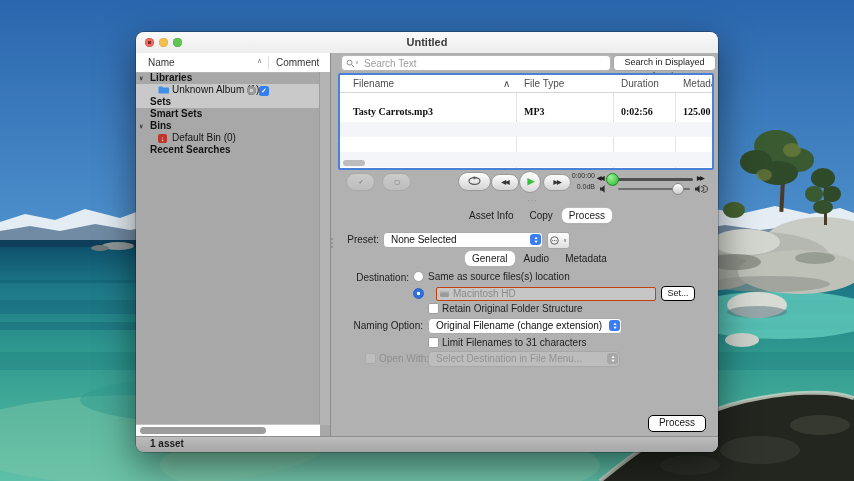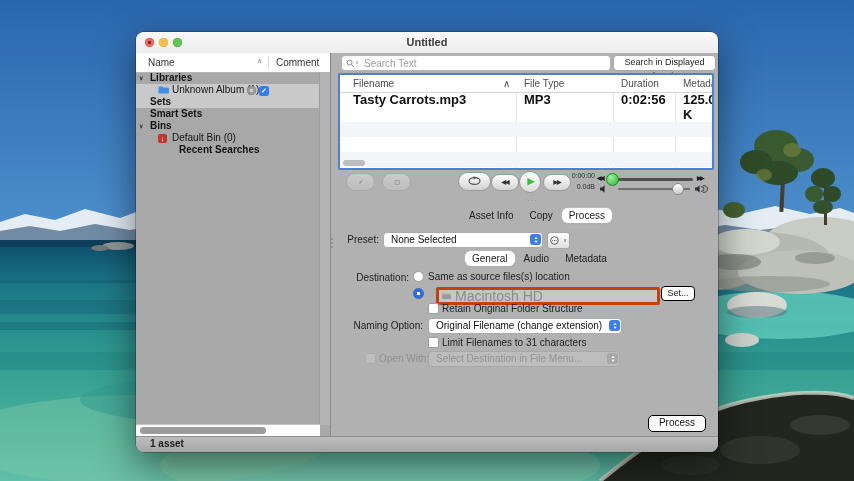--- a/index.html
+++ b/index.html
@@ -56,21 +56,21 @@
   .search-btn{position:absolute;left:282px;top:2px;width:101px;height:14px;background:#fff;border:1px solid #a6a6a6;
     border-radius:4px;font-size:9px;line-height:13px;text-align:center;color:#1a1a1a;}
 
   .listbox{position:absolute;left:7px;top:20px;width:372px;height:93px;background:#fff;
     border:2px solid #4a80d8;border-radius:2px;overflow:hidden;}
   .colline{position:absolute;top:0;bottom:0;width:1px;background:#e3e3e3;}
   .lheader{position:absolute;left:0;right:0;top:0;height:17px;border-bottom:1px solid #d6d6d6;background:#fff;}
   .lheader span{position:absolute;top:3px;font-size:10px;color:#4c4c4c;text-align:right;}
   .lsort{position:absolute;left:163px;top:5px;font-size:6px;color:#888;}
   .lrow{position:absolute;left:0;right:0;height:15px;line-height:15px;}
-  .lrow span{position:absolute;top:0;font-size:13px;}
+  .lrow span{position:absolute;top:12px;font-size:10px;font-family:Liberation Serif, serif;}
   .lrow.data span{font-weight:700;color:#101010;}
   .stripe{position:absolute;left:0;right:0;height:15px;background:#f3f5f8;}
   .ls-thumb{position:absolute;left:3px;bottom:2px;width:22px;height:6px;border-radius:3px;background:#bcbcbc;}
 
   
   .tbtn{position:absolute;border-radius:10px;background:linear-gradient(#fdfdfd,#d4d4d4);
     border:1px solid #9a9a9a;text-align:center;color:#4a4a4a;}
   .tbtn.dim{opacity:.35;}
   .tbtn .g{font-size:6px;letter-spacing:-1px;line-height:16px;font-weight:700;color:#333;}
   .play{position:absolute;left:188px;top:118px;width:20px;height:20px;border-radius:50%;
@@ -105,22 +105,22 @@
   .popup.dis{background:#bdbdbd;color:#939393;border-color:#a8a8a8;}
   .popup.dis .stepper{background:#a7a7a7;}
   .action-btn{position:absolute;left:216px;top:179px;width:21px;height:15px;border-radius:3px;
     background:linear-gradient(#fdfdfd,#e0e0e0);border:1px solid #a6a6a6;}
   .action-btn .av{position:absolute;right:2px;top:4px;font-size:5px;color:#555;}
   .radio{position:absolute;width:9px;height:9px;border-radius:50%;background:#fff;border:1px solid #9e9e9e;}
   .radio.sel{background:radial-gradient(circle,#ffffff 0 1.4px,#2e6fe4 1.9px);border-color:#2a62c9;}
   .chk{position:absolute;width:9px;height:9px;border-radius:2px;background:#fff;border:1px solid #9e9e9e;}
   .chk.dis{background:#bdbdbd;border-color:#acacac;}
   .ftext{position:absolute;font-size:10px;color:#1e1e1e;white-space:nowrap;text-align:right;}
-  .field-dis{position:absolute;background:#c6c6c6;border:3px solid #c2410c;border-radius:2px;
-    font-size:14px;line-height:12px;color:#8b8b8b;padding-left:16px;white-space:nowrap;overflow:hidden;}
+  .field-dis{position:absolute;background:#c6c6c6;border:1px solid #c2410c;border-radius:2px;
+    font-size:10px;line-height:12px;color:#8b8b8b;padding-left:16px;white-space:nowrap;overflow:hidden;}
   .hd-ic{position:absolute;left:3px;top:3px;width:9px;height:6px;border-radius:1.5px;background:#9b9b9b;
     box-shadow:inset 0 1.5px 0 #b8b8b8;}
   .btn{position:absolute;background:#fff;border:1px solid #000000;border-radius:4px;text-align:center;color:#151515;}
 </style>
 </head>
 <body>
 
 <div class="desktop">
 
   <svg class="wallpaper" viewBox="0 0 854 481" preserveAspectRatio="none">
@@ -223,21 +223,21 @@
         </div>
         <div class="trow bold" style="top:67px;">
           <span class="disc">∨</span>
           <span style="padding-left:14px;">Bins</span>
         </div>
         <div class="trow" style="top:79px;">
           <span class="bin-ic">↓</span>
           <span style="padding-left:36px;">Default Bin (0)</span>
         </div>
         <div class="trow bold" style="top:91px;">
-          <span style="padding-left:14px;margin-left:29px;">Recent Searches</span>
+          <span style="padding-left:14px;">Recent Searches</span>
         </div>
 
         <div class="sb-vstrip"></div>
         <div class="sb-hscroll">
           <div class="sb-hthumb"></div>
         </div>
       </div>
 
       <div class="main">
 

